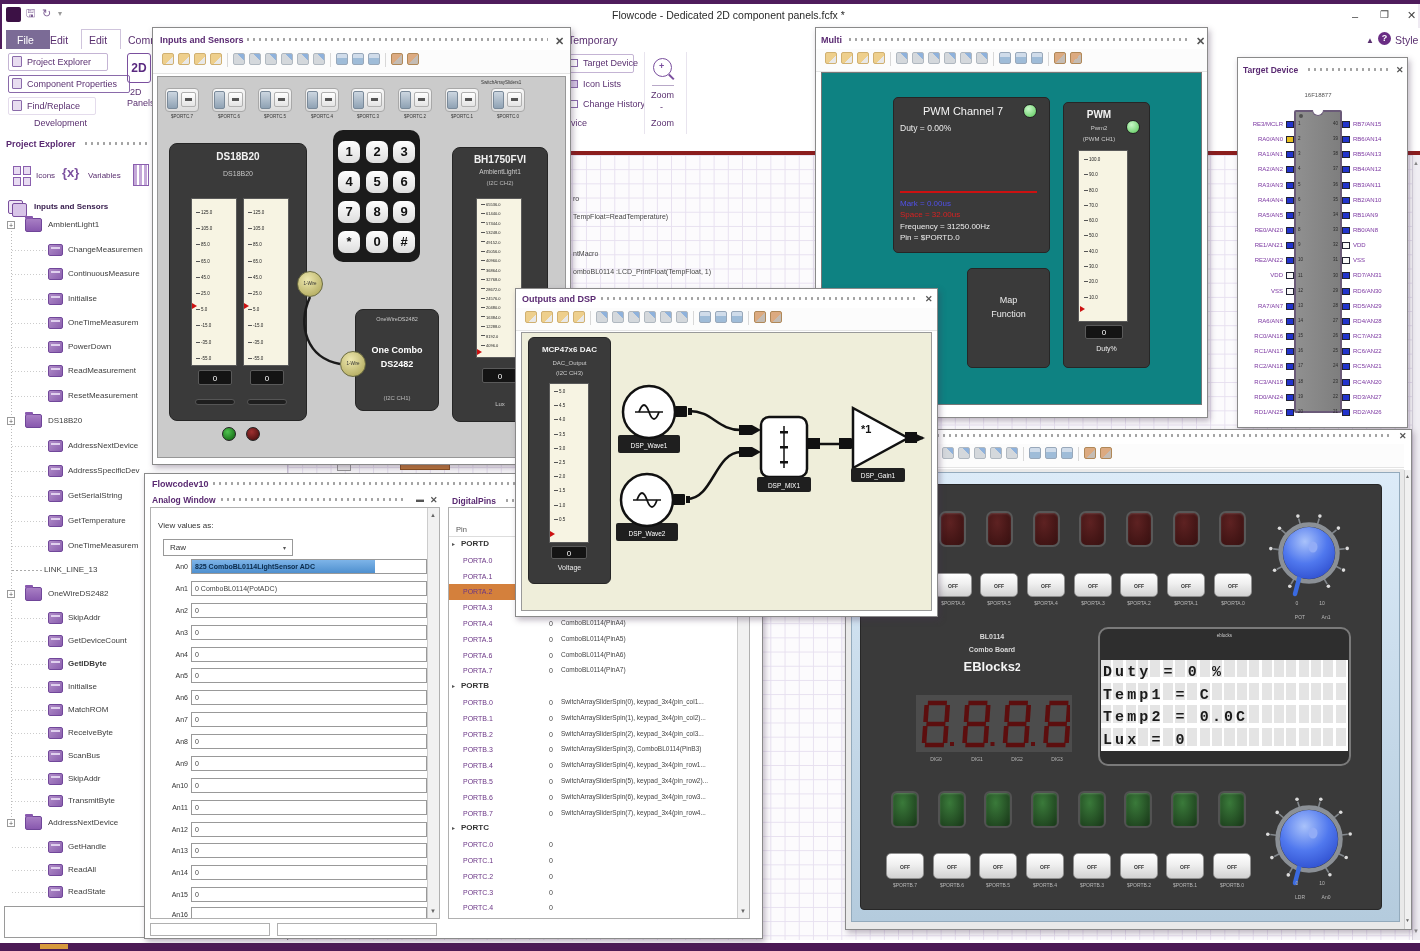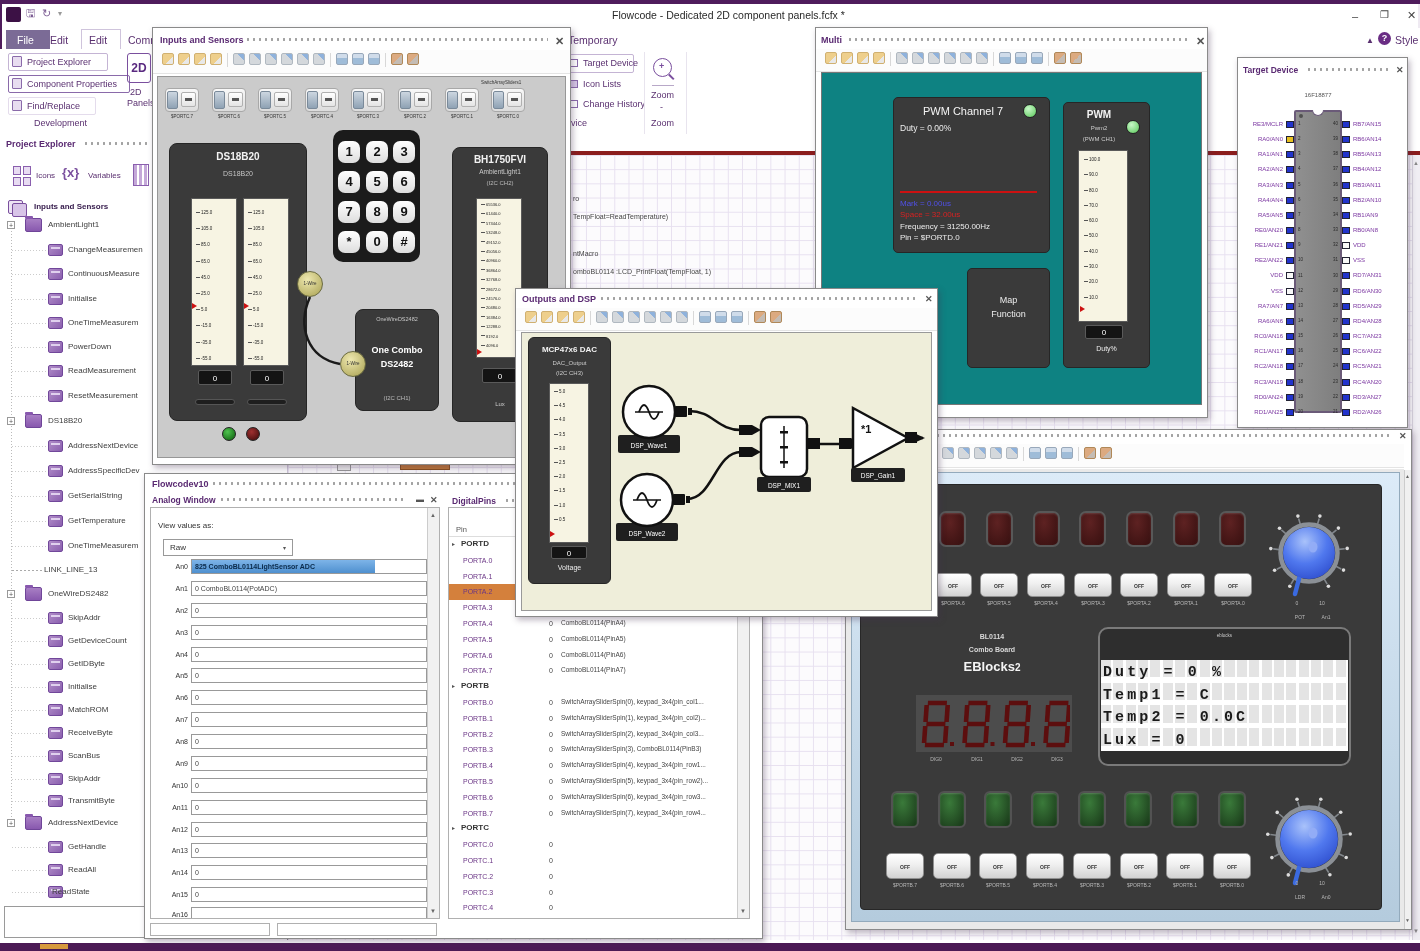--- a/index.html
+++ b/index.html
@@ -178,21 +178,21 @@
 <div class="tico" style="left:48px;top:612px;width:15px;height:12px;"></div>
 <div class="a" style="left:51px;top:615px;width:9px;height:2px;background:#e0d0ee;"></div>
 <div class="trow" style="left:68px;top:614px;">SkipAddr</div>
 <div class="a" style="left:12px;top:641px;width:34px;height:1px;background:repeating-linear-gradient(90deg,#ccc 0 1px,transparent 1px 3px);"></div>
 <div class="tico" style="left:48px;top:635px;width:15px;height:12px;"></div>
 <div class="a" style="left:51px;top:638px;width:9px;height:2px;background:#e0d0ee;"></div>
 <div class="trow" style="left:68px;top:637px;">GetDeviceCount</div>
 <div class="a" style="left:12px;top:664px;width:34px;height:1px;background:repeating-linear-gradient(90deg,#ccc 0 1px,transparent 1px 3px);"></div>
 <div class="tico" style="left:48px;top:658px;width:15px;height:12px;"></div>
 <div class="a" style="left:51px;top:661px;width:9px;height:2px;background:#e0d0ee;"></div>
-<div class="trow" style="left:68px;top:660px;">GetIDByte</div>
+<div class="trow" style="left:68px;top:660px;font-weight:bold;">GetIDByte</div>
 <div class="a" style="left:12px;top:687px;width:34px;height:1px;background:repeating-linear-gradient(90deg,#ccc 0 1px,transparent 1px 3px);"></div>
 <div class="tico" style="left:48px;top:681px;width:15px;height:12px;"></div>
 <div class="a" style="left:51px;top:684px;width:9px;height:2px;background:#e0d0ee;"></div>
 <div class="trow" style="left:68px;top:683px;">Initialise</div>
 <div class="a" style="left:12px;top:710px;width:34px;height:1px;background:repeating-linear-gradient(90deg,#ccc 0 1px,transparent 1px 3px);"></div>
 <div class="tico" style="left:48px;top:704px;width:15px;height:12px;"></div>
 <div class="a" style="left:51px;top:707px;width:9px;height:2px;background:#e0d0ee;"></div>
 <div class="trow" style="left:68px;top:706px;">MatchROM</div>
 <div class="a" style="left:12px;top:733px;width:34px;height:1px;background:repeating-linear-gradient(90deg,#ccc 0 1px,transparent 1px 3px);"></div>
 <div class="tico" style="left:48px;top:727px;width:15px;height:12px;"></div>
@@ -218,21 +218,21 @@
 <div class="tico" style="left:48px;top:841px;width:15px;height:12px;"></div>
 <div class="a" style="left:51px;top:844px;width:9px;height:2px;background:#e0d0ee;"></div>
 <div class="trow" style="left:68px;top:843px;">GetHandle</div>
 <div class="a" style="left:12px;top:870px;width:34px;height:1px;background:repeating-linear-gradient(90deg,#ccc 0 1px,transparent 1px 3px);"></div>
 <div class="tico" style="left:48px;top:864px;width:15px;height:12px;"></div>
 <div class="a" style="left:51px;top:867px;width:9px;height:2px;background:#e0d0ee;"></div>
 <div class="trow" style="left:68px;top:866px;">ReadAll</div>
 <div class="a" style="left:12px;top:892px;width:34px;height:1px;background:repeating-linear-gradient(90deg,#ccc 0 1px,transparent 1px 3px);"></div>
 <div class="tico" style="left:48px;top:886px;width:15px;height:12px;"></div>
 <div class="a" style="left:51px;top:889px;width:9px;height:2px;background:#e0d0ee;"></div>
-<div class="trow" style="left:52px;top:888px;">ReadState</div>
+<div class="trow" style="left:68px;top:888px;">ReadState</div>
 <div class="a" style="left:4px;top:906px;width:274px;height:32px;background:#fff;border:1px solid #9a9a9a;"></div>
 <div class="a" style="left:287px;top:925px;width:1px;height:15px;background:#888;"></div>
 <div class="a" style="left:0;top:943px;width:1420px;height:8px;background:#4c1b55;"></div>
 <div class="a" style="left:40px;top:944px;width:28px;height:5px;background:#d89a3d;"></div>
 <div class="win" style="left:152px;top:27px;width:419px;height:438px;z-index:10;"></div>
 <div class="wt" style="left:160px;top:35px;font-size:9px;z-index:11;">Inputs and Sensors</div>
 <div class="dots" style="left:246px;top:37px;width:302px;z-index:11;"></div>
 <div class="x" style="left:555px;top:36px;z-index:11;">✕</div>
 <div class="tb" style="left:153px;top:50px;width:417px;height:24px;z-index:11;"><span class="ic iy"></span><span class="ic iy"></span><span class="ic iy"></span><span class="ic iy"></span><span class="icd"></span><span class="ic ig"></span><span class="ic ig"></span><span class="ic ig"></span><span class="ic ig"></span><span class="ic ig"></span><span class="ic ig"></span><span class="icd"></span><span class="ic ib"></span><span class="ic ib"></span><span class="ic ib"></span><span class="icd"></span><span class="ic ir"></span><span class="ic ir"></span></div>
 <div class="a" style="left:157px;top:76px;width:409px;height:382px;background:#cbcbcb;border:1px solid #979797;z-index:11;"></div>

